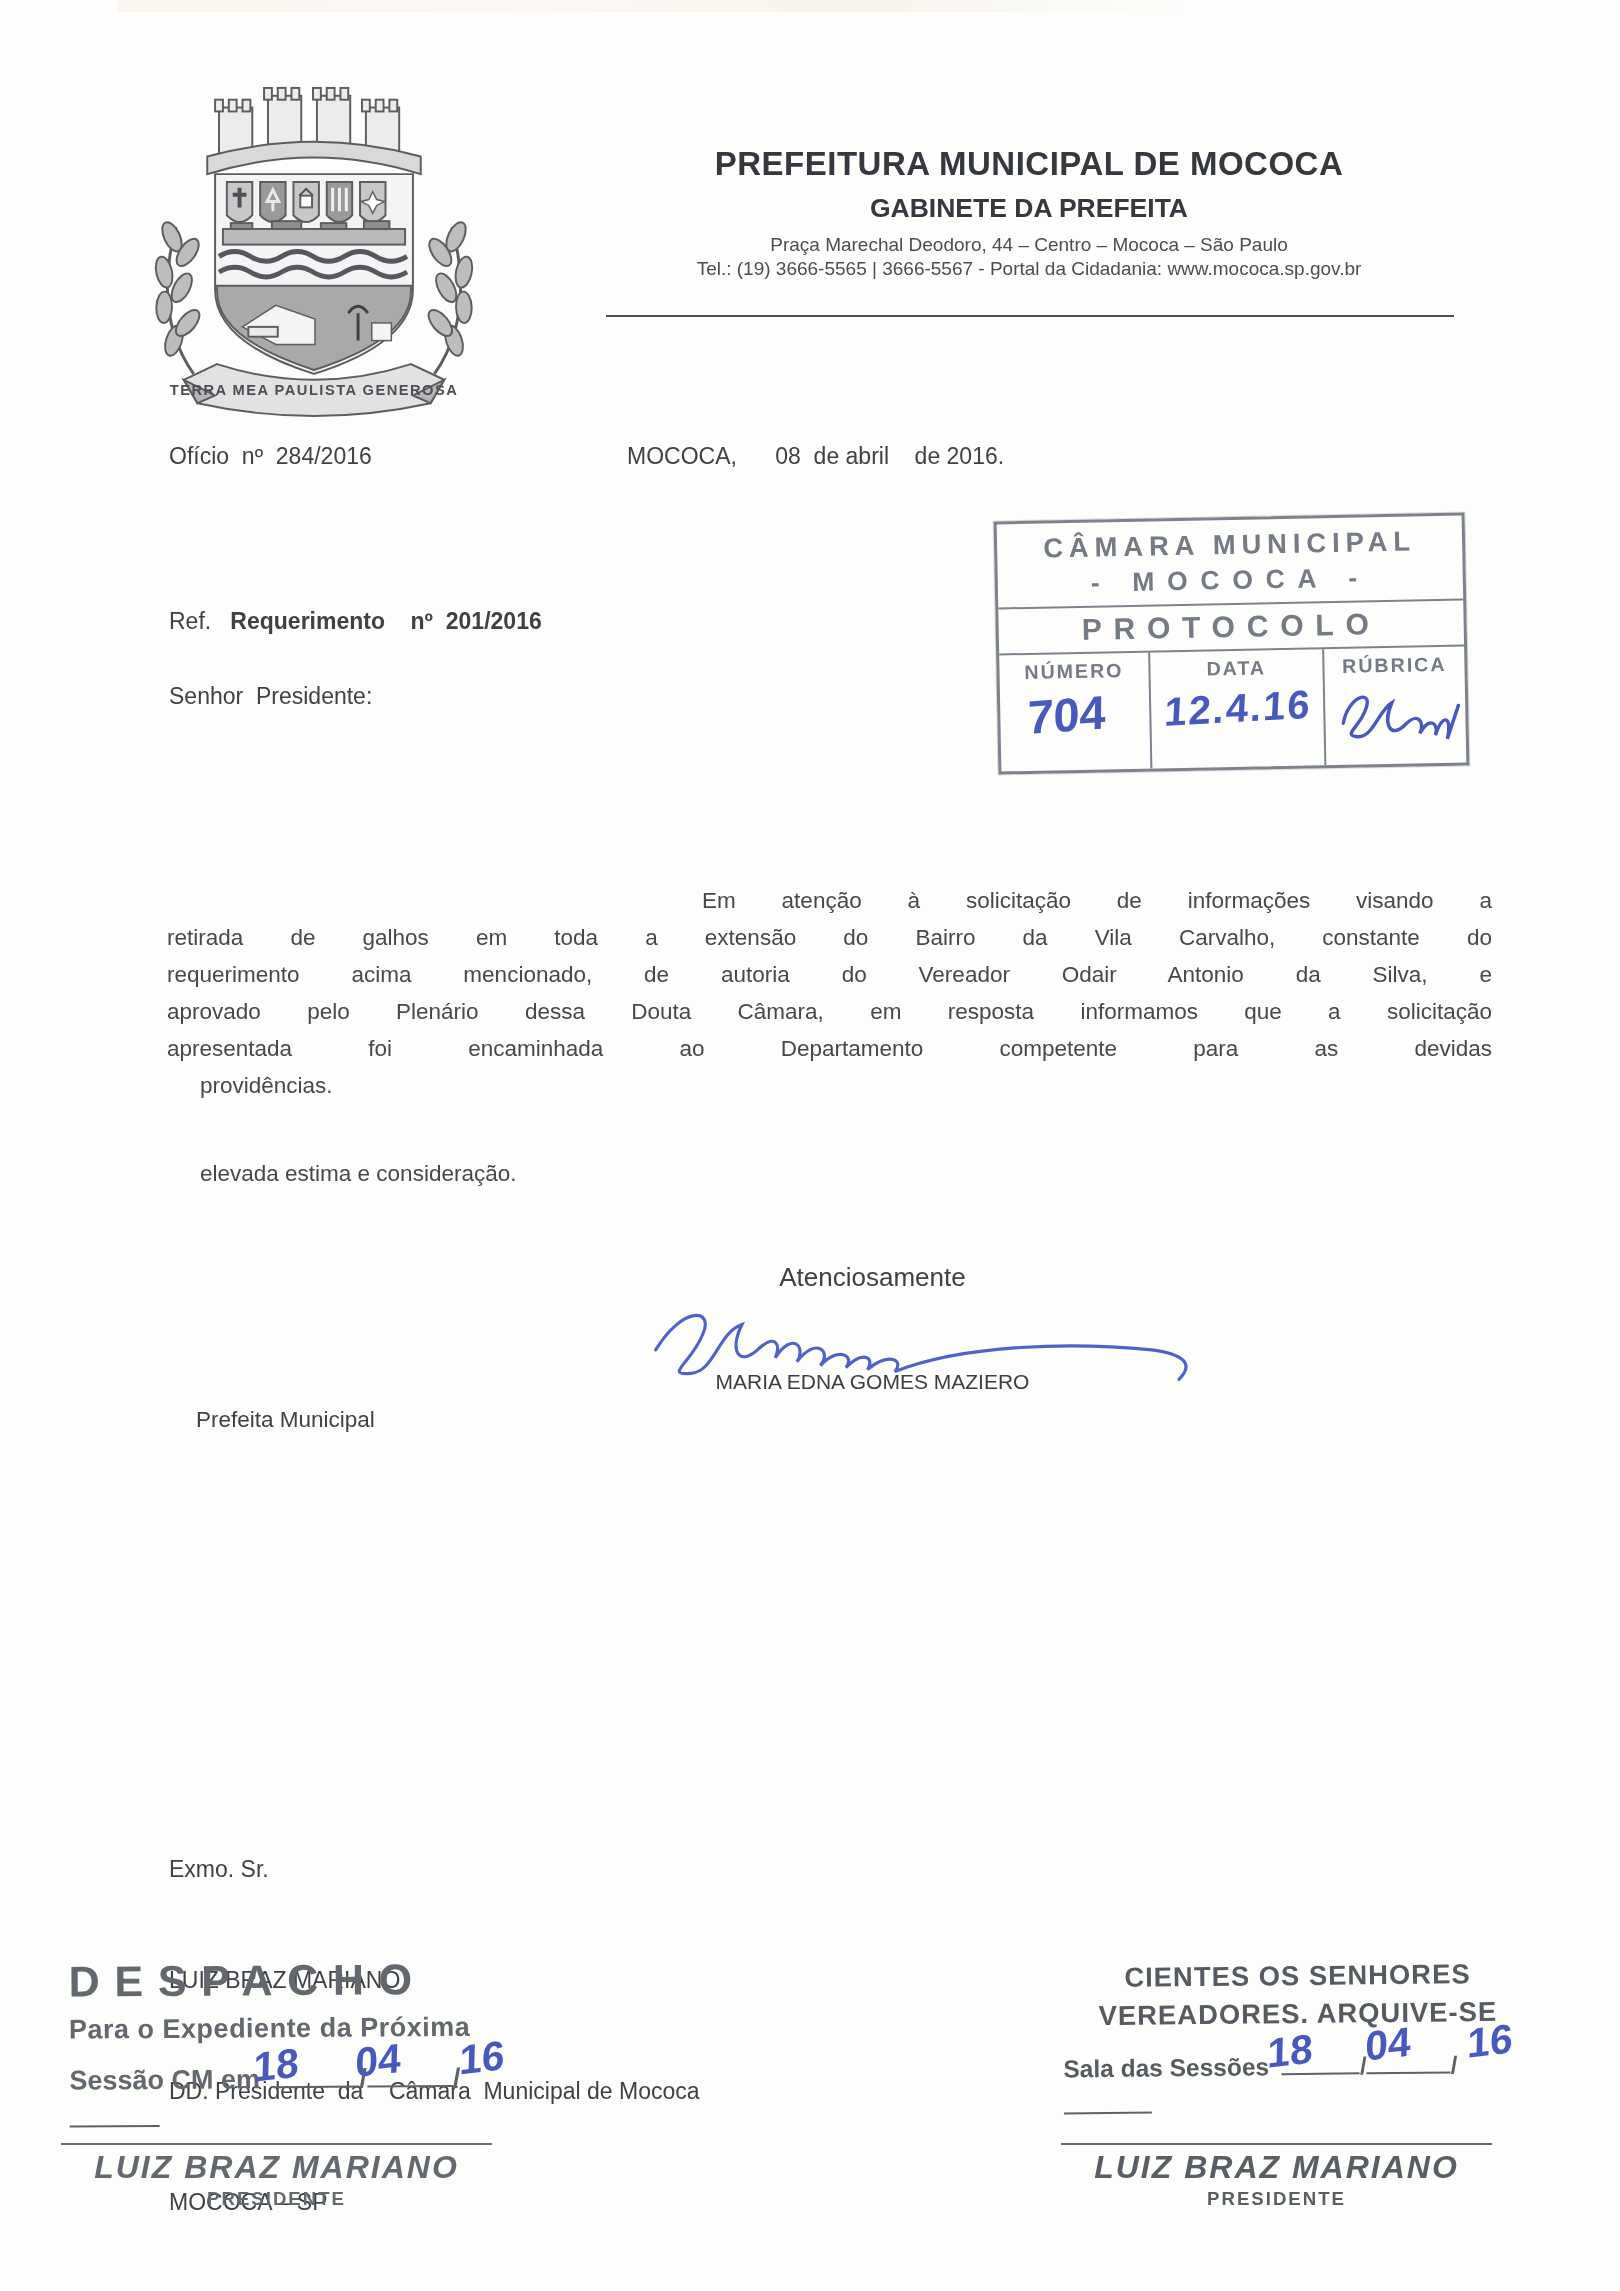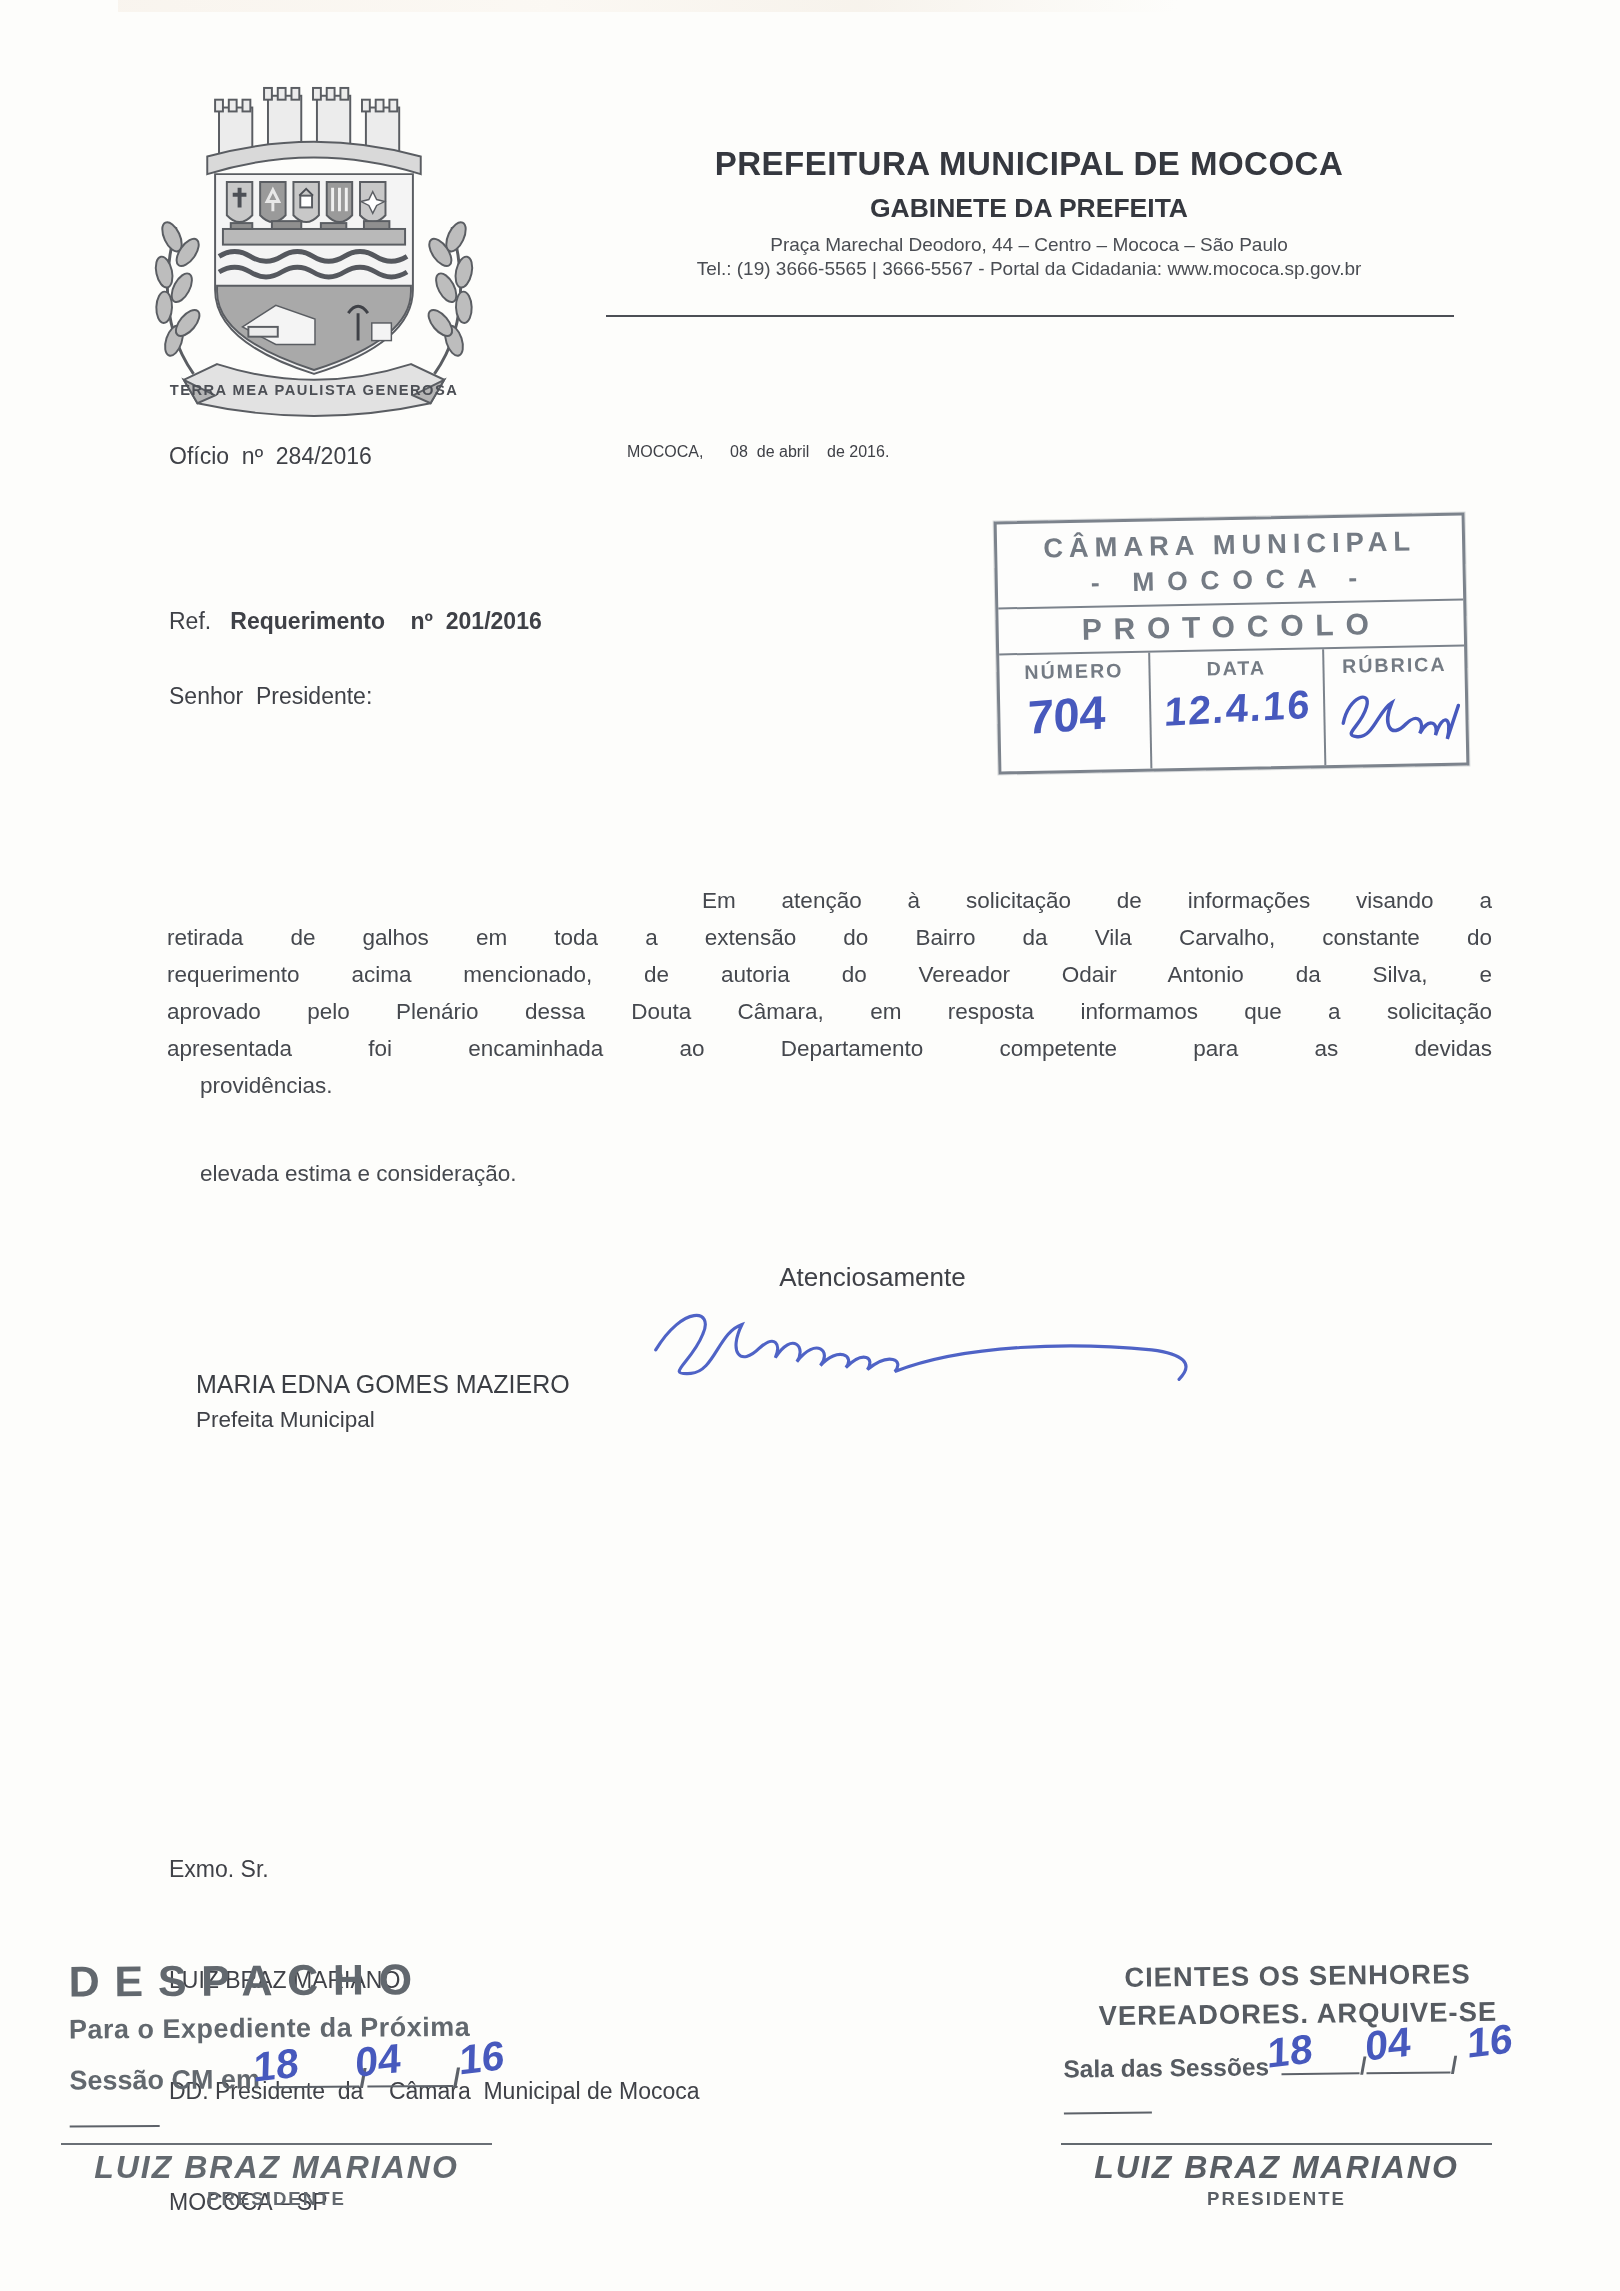--- a/index.html
+++ b/index.html
@@ -20,21 +20,21 @@
   
   .crest{position:absolute;left:125px;top:80px;width:378px;height:341px;}
   .header-text{position:absolute;left:588px;top:145px;width:882px;text-align:center;}
   .org-title{font-size:33px;font-weight:bold;color:#35383f;letter-spacing:0.5px;}
   .dept-title{font-size:26.5px;font-weight:bold;color:#35383f;margin-top:9.8px;}
   .addr-line{font-size:19px;color:#4a4d53;margin-top:9.8px;white-space:pre-wrap;}
   .tel-line{font-size:19px;color:#4a4d53;margin-top:2.9px;white-space:pre-wrap;}
   .header-divider{position:absolute;left:606px;top:315px;width:848px;border-top:2.9px solid #4c4f55;}
   
   .oficio-line{position:absolute;left:169px;top:443px;font-size:23px;white-space:pre-wrap;}
-  .city-date{position:absolute;left:627px;top:443px;font-size:16px;white-space:pre-wrap;}
+  .city-date{position:absolute;left:627px;top:443px;font-size:23px;white-space:pre-wrap;}
   
   .protocol-stamp{
     position:absolute;left:996px;top:517px;width:465px;
     border:3.9px solid #7c838c;color:#747b84;
     transform:rotate(-1.1deg);
     background:rgba(255,255,255,.25);
     box-shadow:0 0 0 1px rgba(124,131,140,.25);
   }
   .ps-head{padding:8.8px 3.9px 6.9px;text-align:center;border-bottom:2.9px solid #7c838c;}
   .ps-line1{font-size:27.4px;font-weight:bold;letter-spacing:5.9px;}
@@ -56,21 +56,21 @@
   .ref-bold{font-weight:bold;}
   .salutation{position:absolute;left:169px;top:683px;font-size:23px;white-space:pre-wrap;}
   
   .body-block{position:absolute;left:167px;top:882px;width:1325px;font-size:22.5px;line-height:37px;color:#45484e;}
   .jline{text-align:justify;text-align-last:justify;}
   .jline-indent{padding-left:535px;}
   .lline{text-align:left;margin-left:33px;}
   .closing-block{position:absolute;left:167px;top:1155px;width:1325px;font-size:22.5px;line-height:37px;color:#45484e;}
   .valediction{position:absolute;left:196px;top:1262px;width:1353px;text-align:center;font-size:26px;}
   .sig-maria{position:absolute;left:642px;top:1289px;}
-  .signer-name{position:absolute;left:196px;top:1370px;width:1353px;text-align:left;font-size:25px;color:#3b3e44;}
+  .signer-name{position:absolute;left:196px;top:1370px;width:1353px;text-align:center;font-size:21px;color:#3b3e44;}
   .signer-title{position:absolute;left:196px;top:1407px;width:1353px;text-align:left;font-size:22.5px;}
   
   .addressee{position:absolute;left:169px;top:1777px;font-size:23px;line-height:37px;white-space:pre-wrap;}
   
   .despacho-stamp{position:absolute;left:69px;top:1956px;width:461px;color:#62686e;transform:rotate(-.4deg);}
   .despacho-title{font-size:43px;font-weight:bold;letter-spacing:14.7px;}
   .despacho-l1{font-size:27px;font-weight:bold;margin-top:7.8px;letter-spacing:0.5px;}
   .despacho-l2{font-size:27px;font-weight:bold;margin-top:13.7px;position:relative;height:47px;}
   .blank-line{display:inline-block;border-bottom:2.9px solid #5d6269;height:29px;}
   .slash{font-weight:bold;color:#5d6269;}

